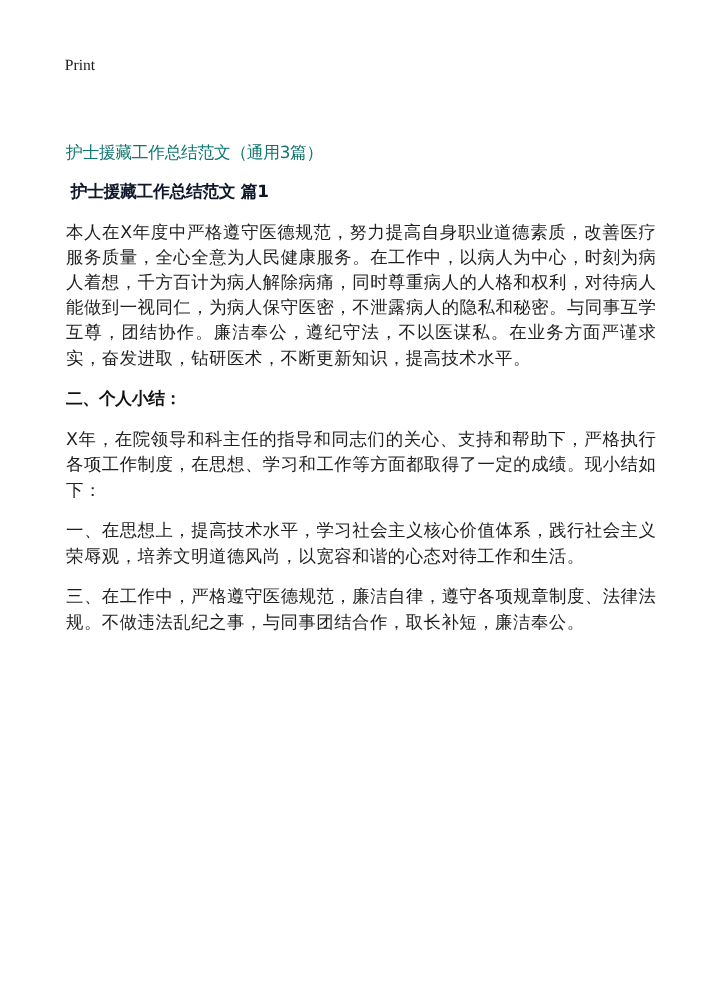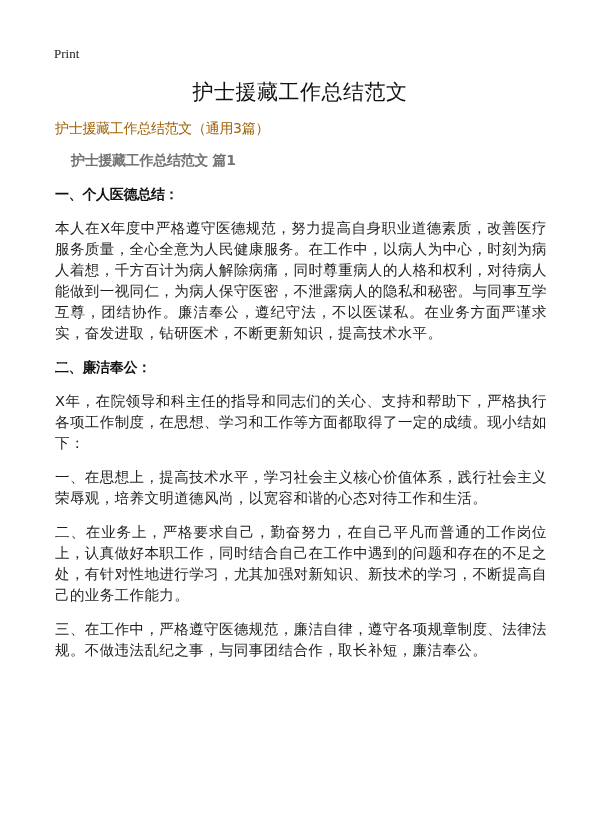--- a/index.html
+++ b/index.html
@@ -45,29 +45,29 @@
     .content {
       position: absolute;
       left: 55px;
       top: 118px;
       width: 492px;
     }
     .subtitle {
       font-size: 14px;
       line-height: 20px;
       margin: 0 0 12px 0;
-      color: #a16207;
+      color: #0f766e;
       letter-spacing: -0.3px;
     }
     .section-heading {
       font-size: 14px;
       font-weight: bold;
       line-height: 20px;
-      margin: 0 0 14px 16px;
-      color: #737373;
+      margin: 0 0 14px 4px;
+      color: #0f172a;
       letter-spacing: -0.3px;
     }
     .sub-heading {
       font-size: 14px;
       font-weight: bold;
       line-height: 20px;
       margin: 0 0 14px 0;
       color: #111;
       letter-spacing: -0.3px;
     }
@@ -81,38 +81,35 @@
       word-break: break-all;
     }
   </style>
 </head>
 <body>
 
 <div class="page">
 
   <div class="print-label">Print</div>
 
-  <h1 class="doc-title">护士援藏工作总结范文</h1>
 
   <div class="content">
 
     <p class="subtitle">护士援藏工作总结范文（通用3篇）</p>
 
     <div>
       <p class="section-heading">护士援藏工作总结范文 篇1</p>
 
       <div>
-        <p class="sub-heading">一、个人医德总结：</p>
         <p class="para">本人在X年度中严格遵守医德规范，努力提高自身职业道德素质，改善医疗服务质量，全心全意为人民健康服务。在工作中，以病人为中心，时刻为病人着想，千方百计为病人解除病痛，同时尊重病人的人格和权利，对待病人能做到一视同仁，为病人保守医密，不泄露病人的隐私和秘密。与同事互学互尊，团结协作。廉洁奉公，遵纪守法，不以医谋私。在业务方面严谨求实，奋发进取，钻研医术，不断更新知识，提高技术水平。</p>
       </div>
 
       <div>
-        <p class="sub-heading">二、廉洁奉公：</p>
+        <p class="sub-heading">二、个人小结：</p>
         <p class="para">X年，在院领导和科主任的指导和同志们的关心、支持和帮助下，严格执行各项工作制度，在思想、学习和工作等方面都取得了一定的成绩。现小结如下：</p>
         <p class="para">一、在思想上，提高技术水平，学习社会主义核心价值体系，践行社会主义荣辱观，培养文明道德风尚，以宽容和谐的心态对待工作和生活。</p>
-        <p class="para">二、在业务上，严格要求自己，勤奋努力，在自己平凡而普通的工作岗位上，认真做好本职工作，同时结合自己在工作中遇到的问题和存在的不足之处，有针对性地进行学习，尤其加强对新知识、新技术的学习，不断提高自己的业务工作能力。</p>
         <p class="para">三、在工作中，严格遵守医德规范，廉洁自律，遵守各项规章制度、法律法规。不做违法乱纪之事，与同事团结合作，取长补短，廉洁奉公。</p>
 
       </div>
     </div>
 
   </div>
 </div>
 
 </body></html>

